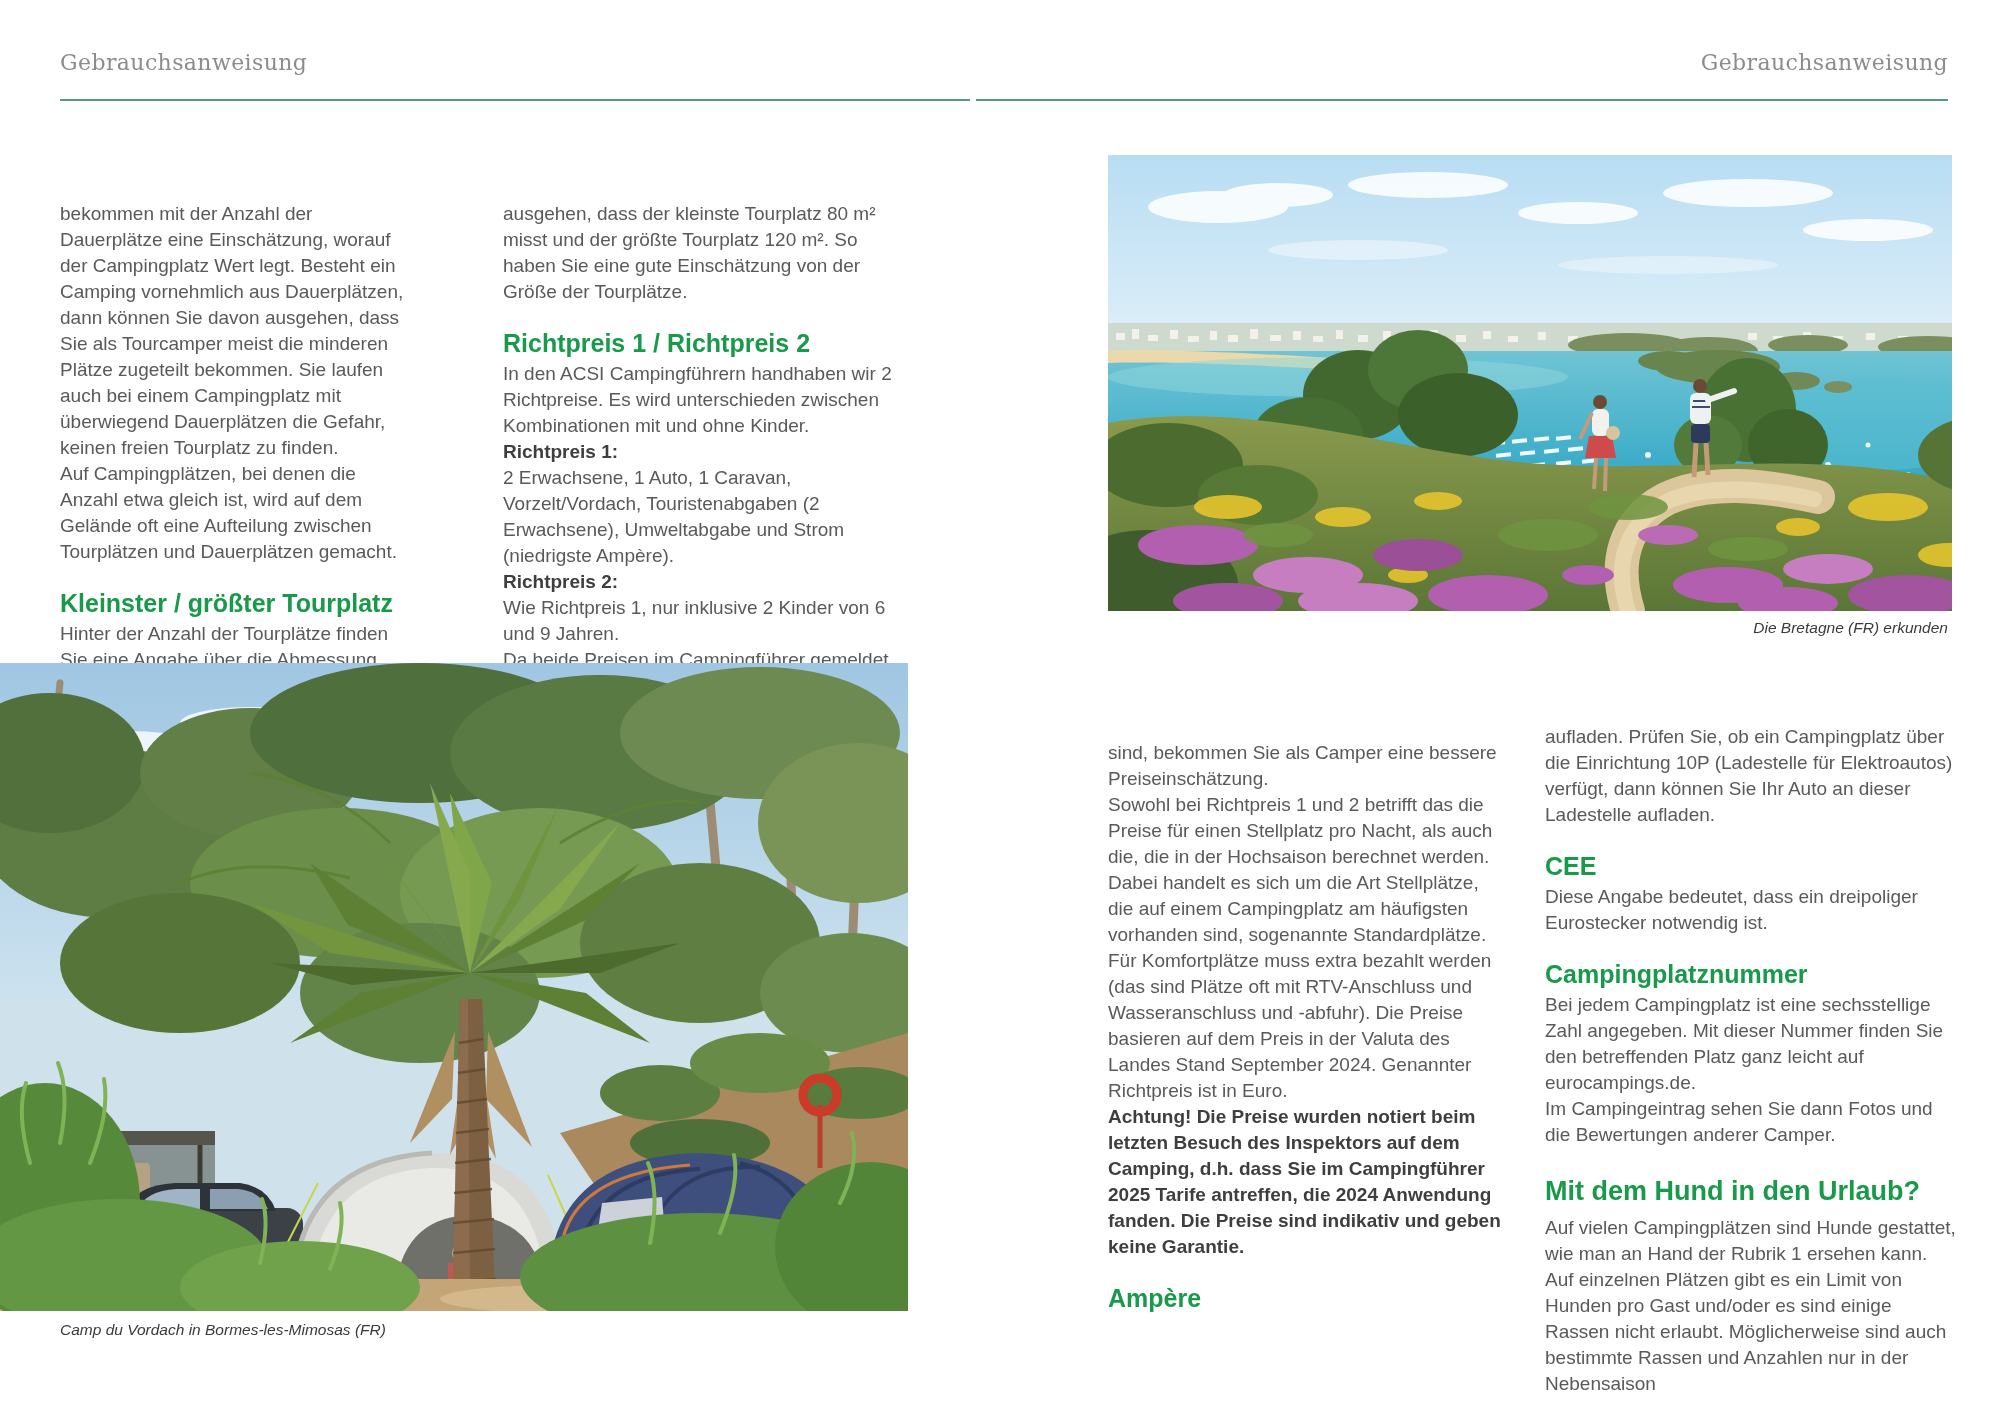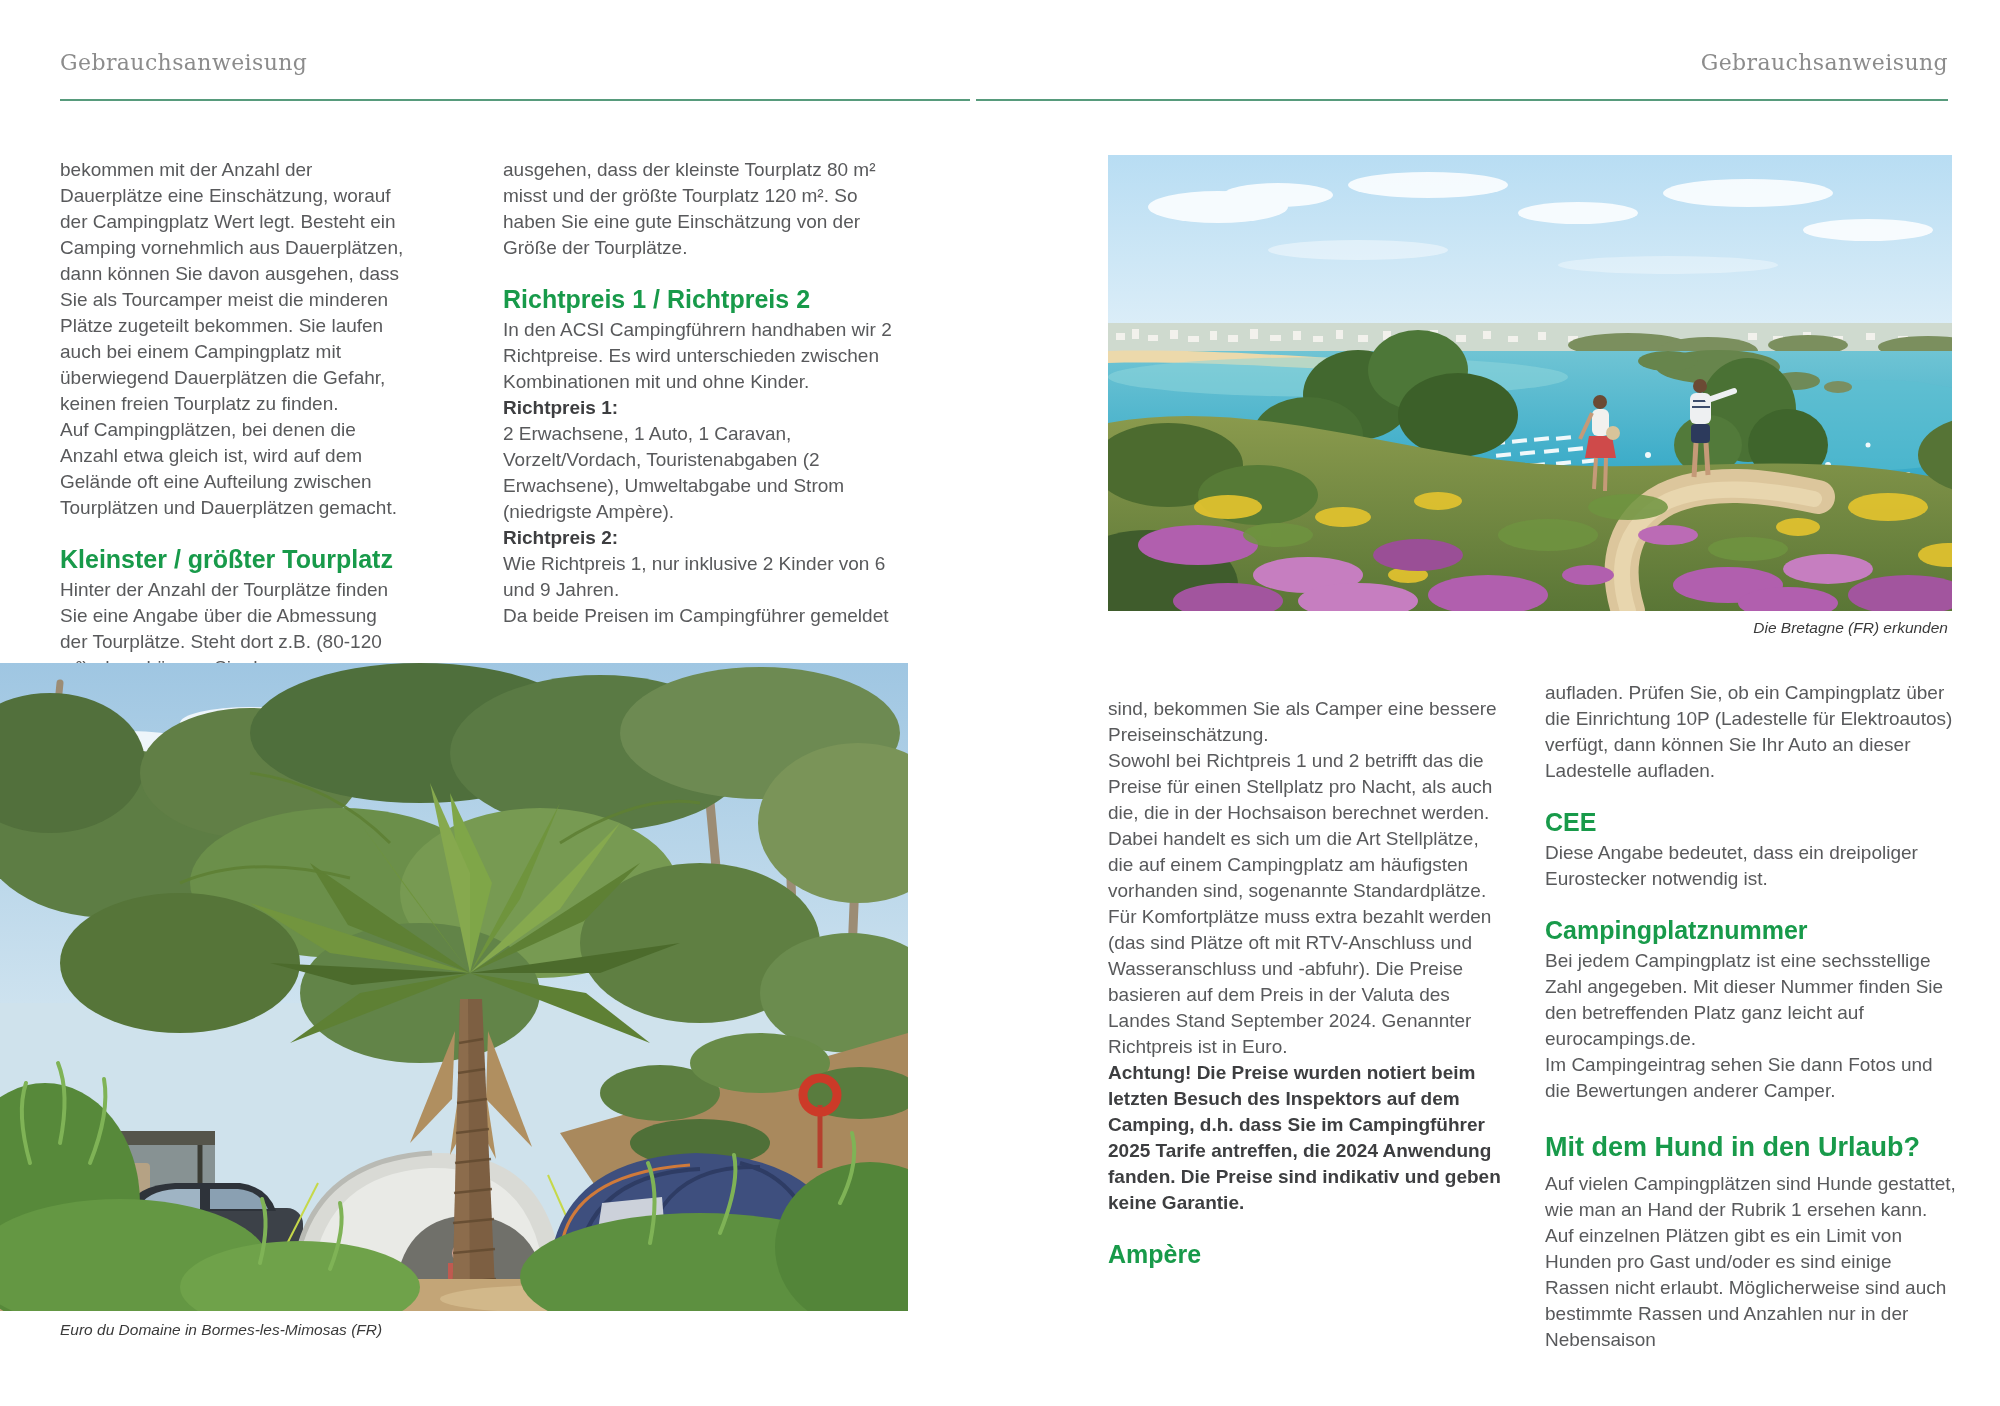--- a/index.html
+++ b/index.html
@@ -24,21 +24,21 @@
     font-weight:400;
   }
   .running-head.left{left:60px;}
   .running-head.right{right:52px;text-align:right;}
   .head-rule{position:absolute;top:99px;left:60px;width:1888px;display:flex;}
   .head-rule .seg{height:2px;background:var(--rule-green);}
   .head-rule .seg.a{width:910px;}
   .head-rule .gap{width:6px;height:2px;background:#fff;}
   .head-rule .seg.b{flex:1;}
 
-  .col{position:absolute;font-size:19px;line-height:26px;color:var(--body-gray);}
+  .col{position:absolute;font-size:19px;line-height:26px;color:var(--body-gray);margin-top:44px;}
   .col p{margin:0;}
   .col .subhead{font-weight:bold;color:var(--bold-gray);}
   .col .boldpara{font-weight:bold;color:var(--bold-gray);}
   .col h3{
     font-size:25px;line-height:26px;font-weight:bold;
     color:var(--accent-green);margin:25px 0 5px 0;
   }
   .col h2.big{
     font-size:27px;line-height:32px;font-weight:bold;
     color:var(--accent-green);margin:27px 0 8px 0;
@@ -423,16 +423,16 @@
         <path d="M30,500 Q16,450 26,420"></path>
           <path d="M650,580 Q660,530 648,500"></path>
         <path d="M720,570 Q740,520 734,492"></path>
           <path d="M840,540 Q860,500 852,470"></path>
         <path d="M260,600 Q270,560 262,536"></path>
           <path d="M330,606 Q346,566 340,540"></path>
       </g>
     </g>
   </svg>
 </div>
-<div class="caption" id="caption-campsite">Euro du Domaine in Bormes-les-Mimosas (FR)</div>
+<div class="caption" id="caption-campsite">Camp du Vordach in Bormes-les-Mimosas (FR)</div>
 
 <div class="pageno" id="pageno-left">16</div>
 <div class="pageno" id="pageno-right">17</div>
 
 </body></html>

